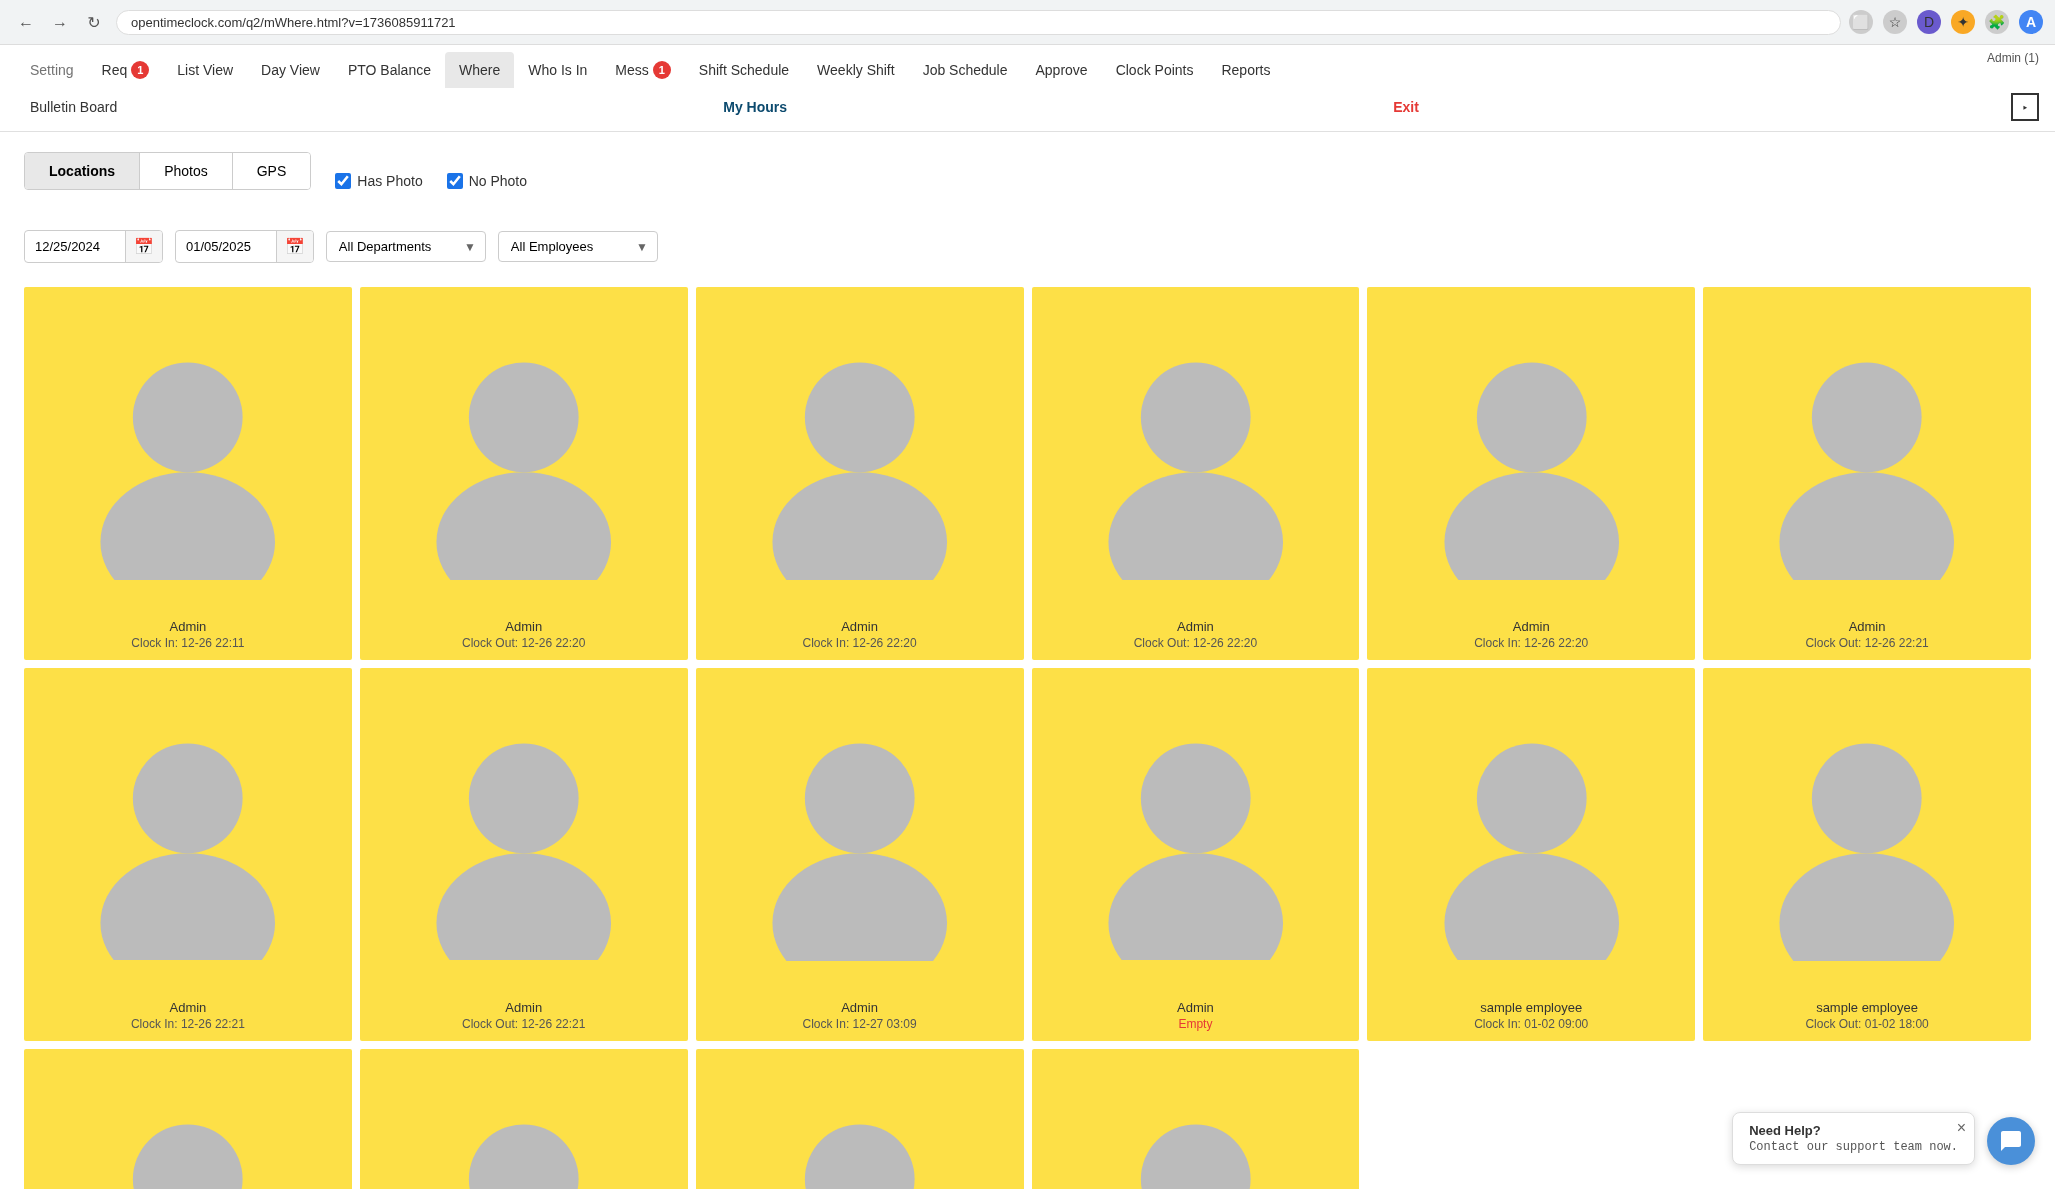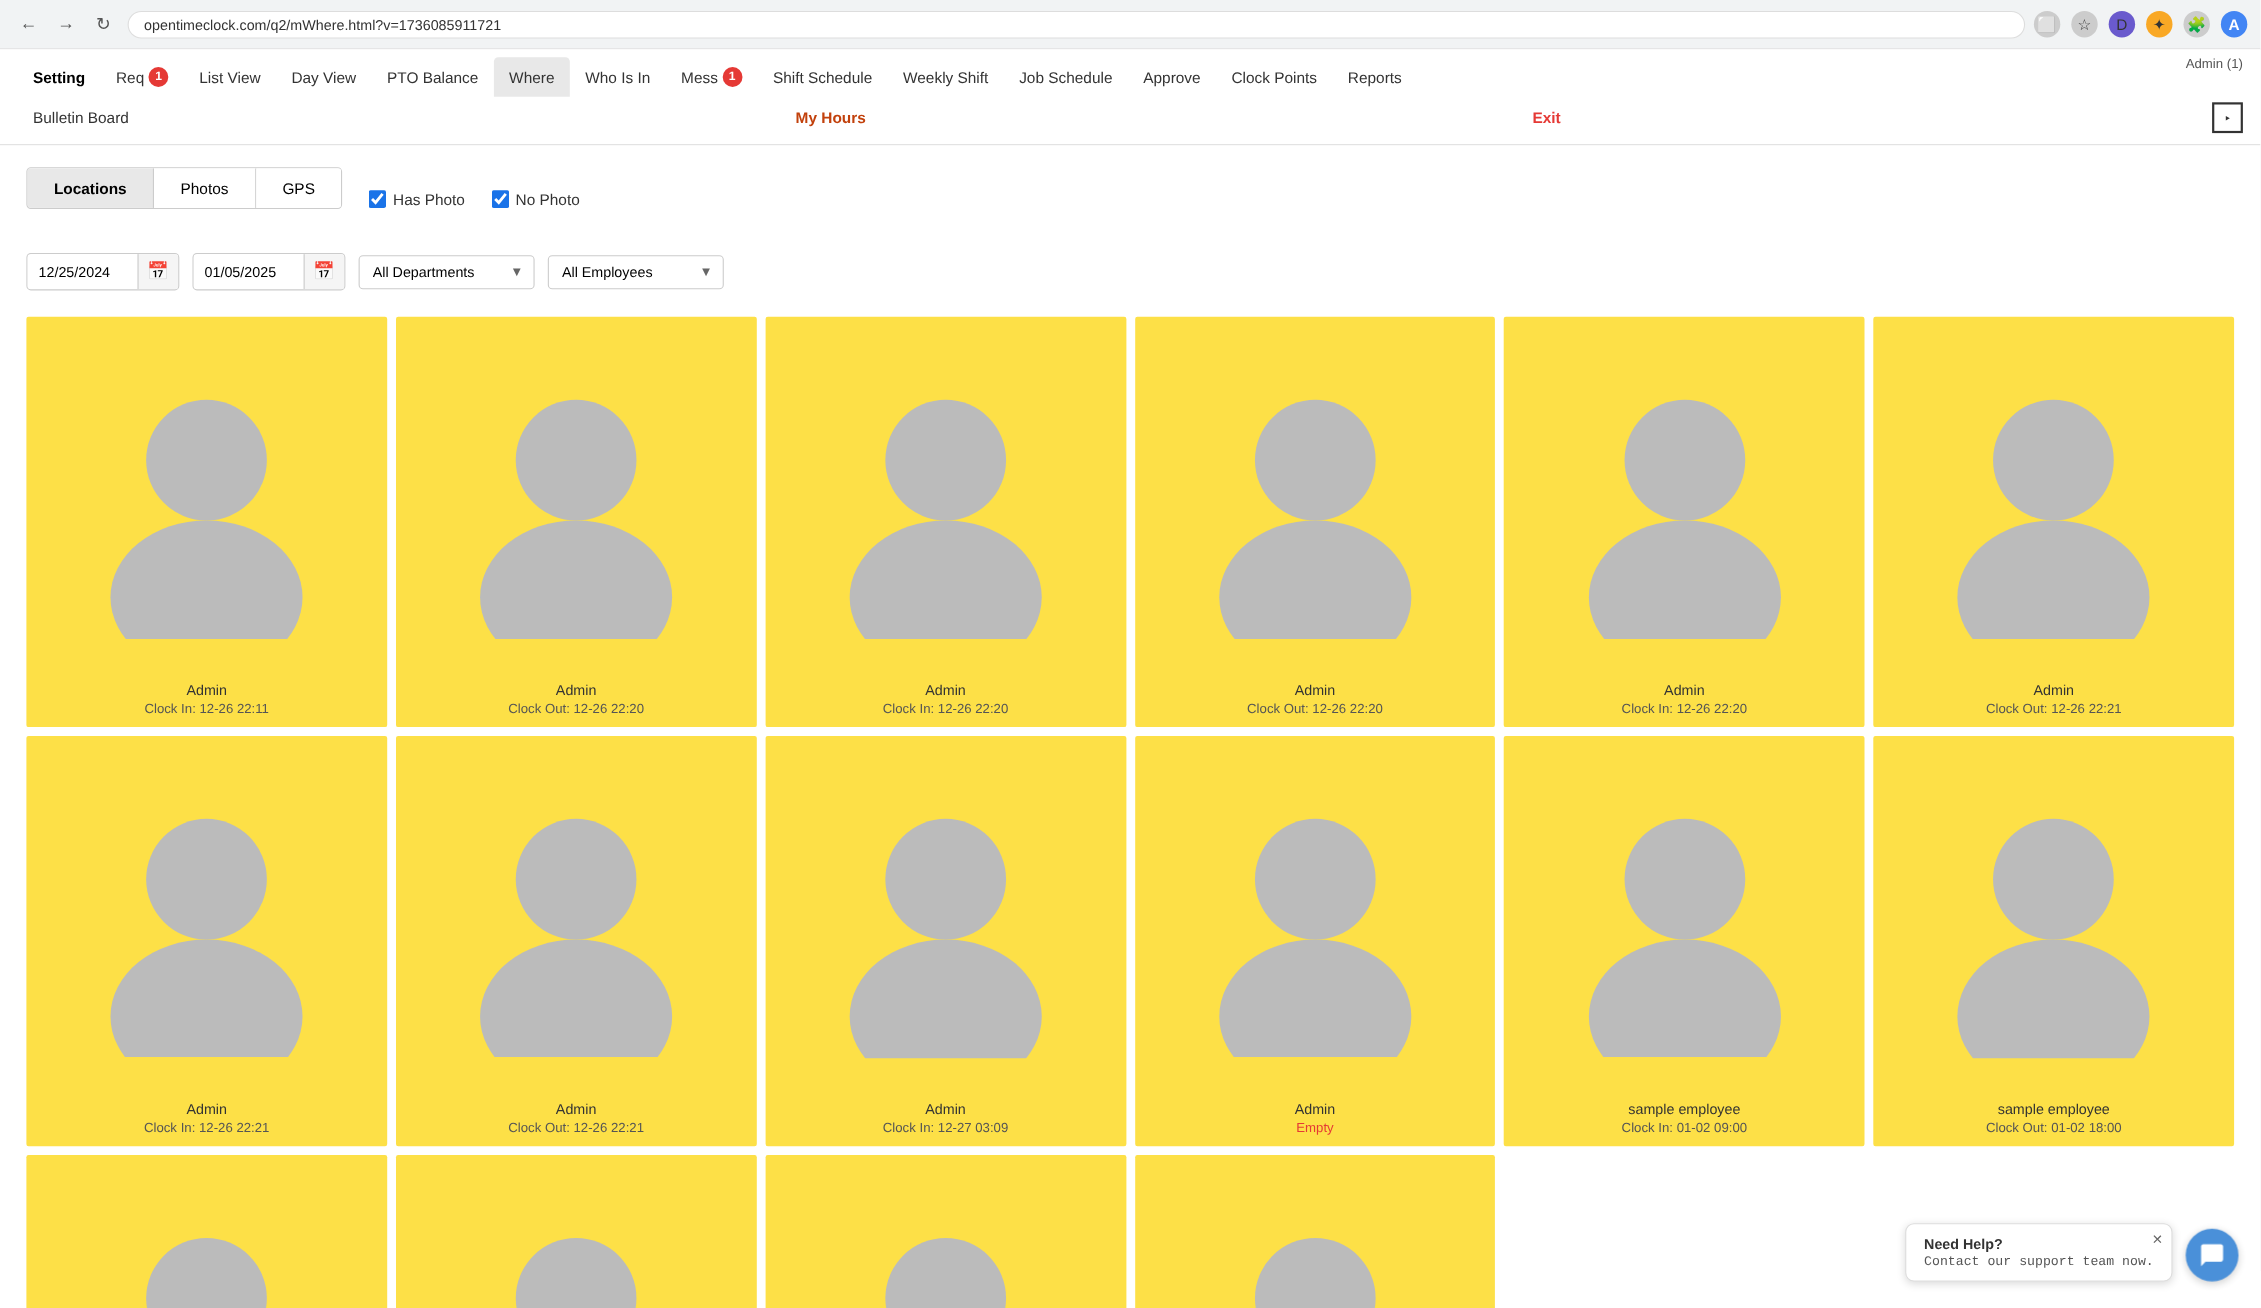--- a/index.html
+++ b/index.html
@@ -75,21 +75,21 @@
       position: relative;
       text-decoration: none;
       display: inline-flex;
       align-items: center;
       gap: 2px;
     }
     .nav-item.active {
       background: #e8e8e8;
       border-radius: 4px 4px 0 0;
     }
-    .nav-item.setting { color: #000000; font-weight: bold; }
+    .nav-item.setting { color: #737373; font-weight: normal; }
     .badge {
       display: inline-flex;
       align-items: center;
       justify-content: center;
       background: #e53935;
       color: white;
       font-size: 11px;
       font-weight: bold;
       border-radius: 50%;
       width: 18px;
@@ -97,21 +97,21 @@
       margin-left: 2px;
     }
     .nav-row2 {
       display: flex;
       align-items: center;
       gap: 0;
       padding: 0 0 6px 0;
       justify-content: space-between;
       width: 100%;
     }
-    .nav-item.myhours { color: #c2410c; font-weight: bold; }
+    .nav-item.myhours { color: #0c4a6e; font-weight: bold; }
     .nav-item.exit-btn { color: #e53935; font-weight: bold; }
     .expand-icon {
       display: inline-flex;
       align-items: center;
       justify-content: center;
       border: 2px solid #333;
       width: 28px; height: 28px;
       cursor: pointer;
       font-size: 14px;
     }

